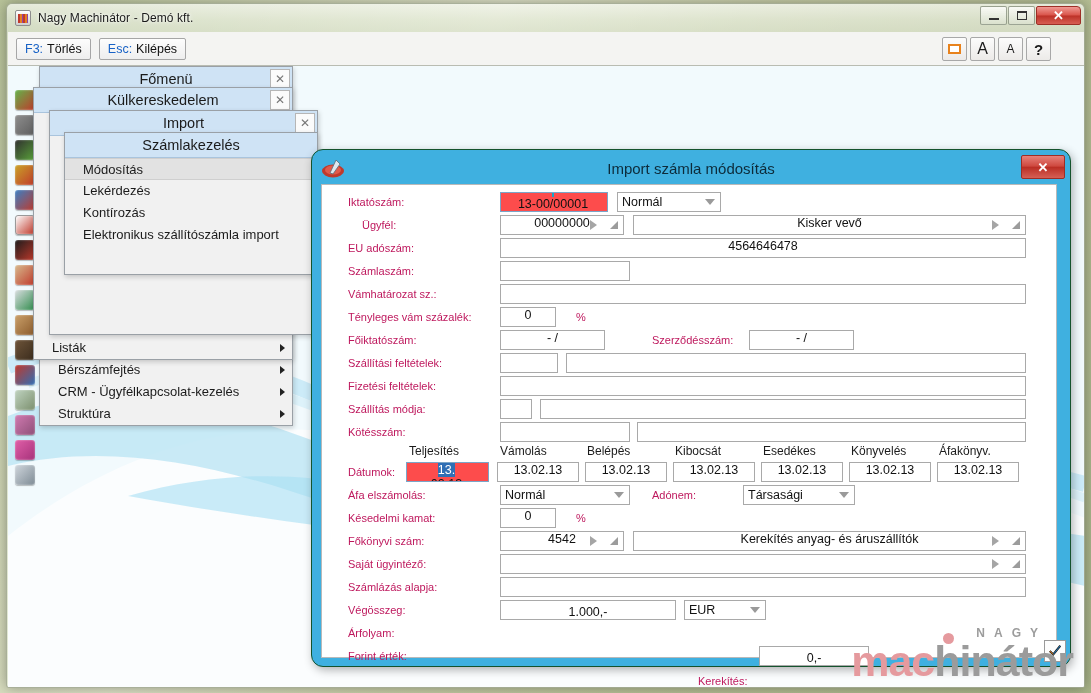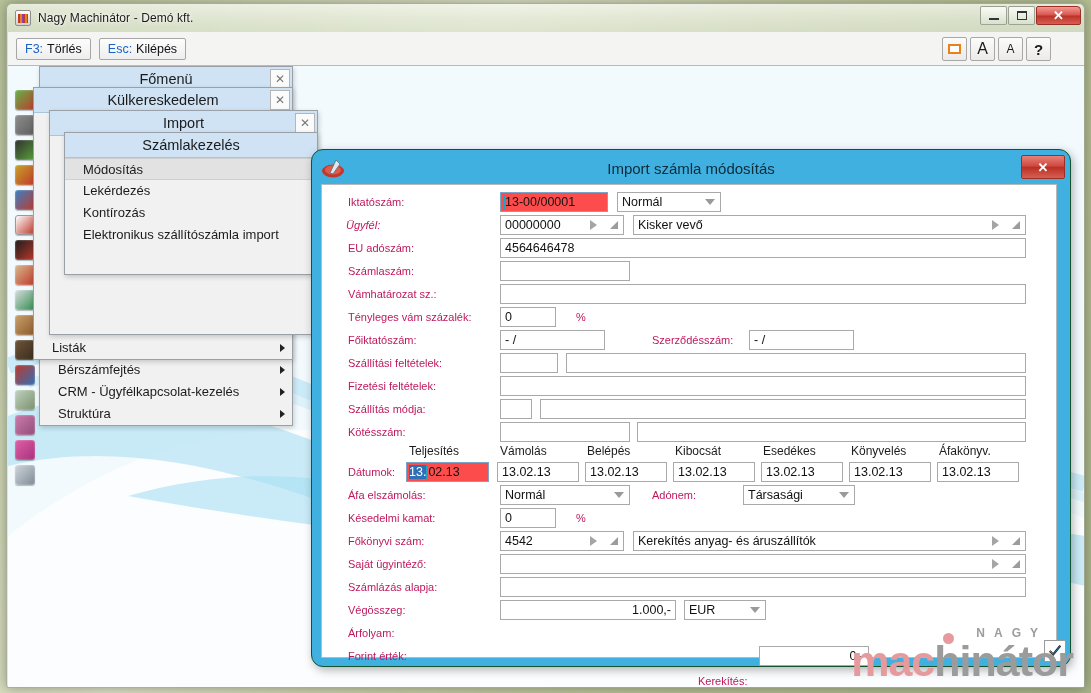--- a/index.html
+++ b/index.html
@@ -165,21 +165,21 @@
   #dlg-inner { position:absolute; left:0; top:0; width:100%; height:100%; }
 
   
   .lbl { position:absolute; font-size:11px; color:#be185d; white-space:nowrap;margin-left:12px; }
   .fld {
     position:absolute; height:20px;
     background:#fff; border:1px solid #a9a9a9;
     font-size:12.5px; color:#111;
     display:flex; align-items:center;
     padding-left:4px; padding-right:4px;
-    white-space:nowrap; overflow:hidden;
+    white-space:nowrap; overflow:hidden;flex-direction:column;
   }
   .fld.num { justify-content:flex-end; }
   .fld.red { background:#fd4c4c; border:1px solid #7aa5c8; padding-left:2px; }
   .fld.red .sel { background:#2f6fb5; color:#fff; }
   .fld.red .cursor {
     display:inline-block; width:2px; height:14px; background:#15a6c9; vertical-align:middle;
   }
   .combo {
     position:absolute; height:20px; background:#fff; border:1px solid #a9a9a9;
     font-size:12.5px; color:#111; display:flex; align-items:center; padding-left:4px;
@@ -387,21 +387,21 @@
           <div class="lbl" style="left:14px; top:11px;">Iktatószám:</div>
           <div class="fld red" style="left:178px; top:7px; width:108px;">
             <span class="cursor"></span>
               <span>13-00/00001</span>
           </div>
           <div class="combo" style="left:295px; top:7px; width:104px;">
             <span>Normál</span>
             <i class="cb-arrow"></i>
           </div>
 
-          <div class="lbl" style="left:12px; top:34px;font-style:italic;">Ügyfél:</div>
+          <div class="lbl" style="left:28px; top:34px;">Ügyfél:</div>
           <div class="fld" style="left:178px; top:30px; width:124px;">
             <span>00000000</span>
             <i class="lookup-arrow" style="right:26px;"></i>
             <i class="corner-tri" style="right:5px;"></i>
           </div>
           <div class="fld" style="left:311px; top:30px; width:393px;">
             <span>Kisker vevő</span>
             <i class="lookup-arrow" style="right:26px;"></i>
             <i class="corner-tri" style="right:5px;"></i>
           </div>

